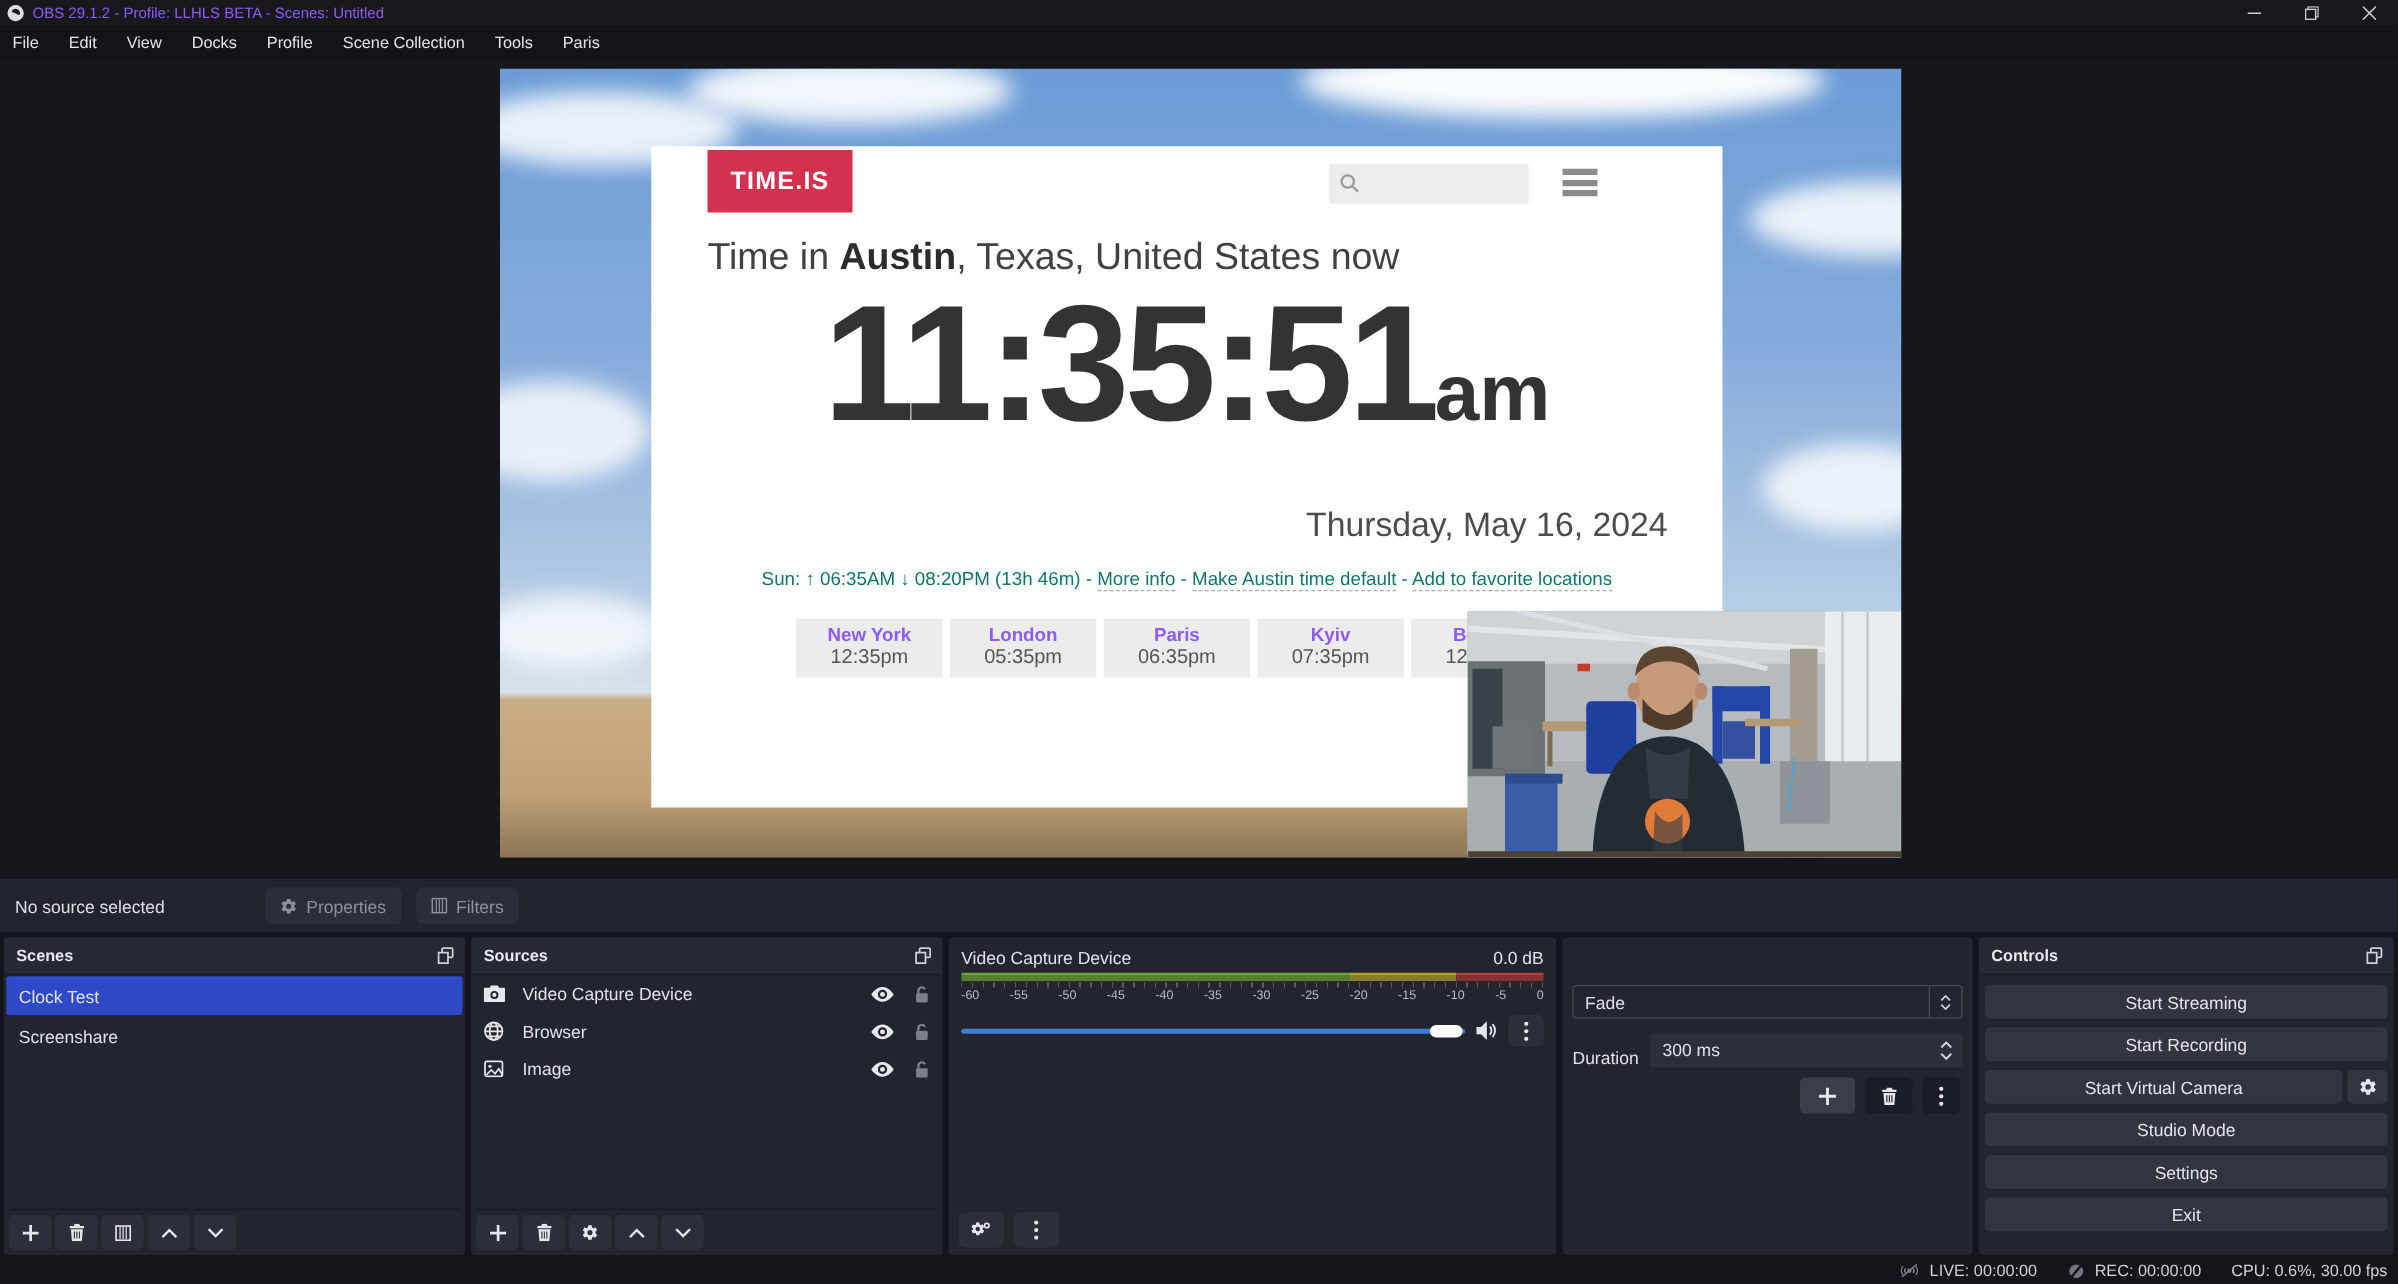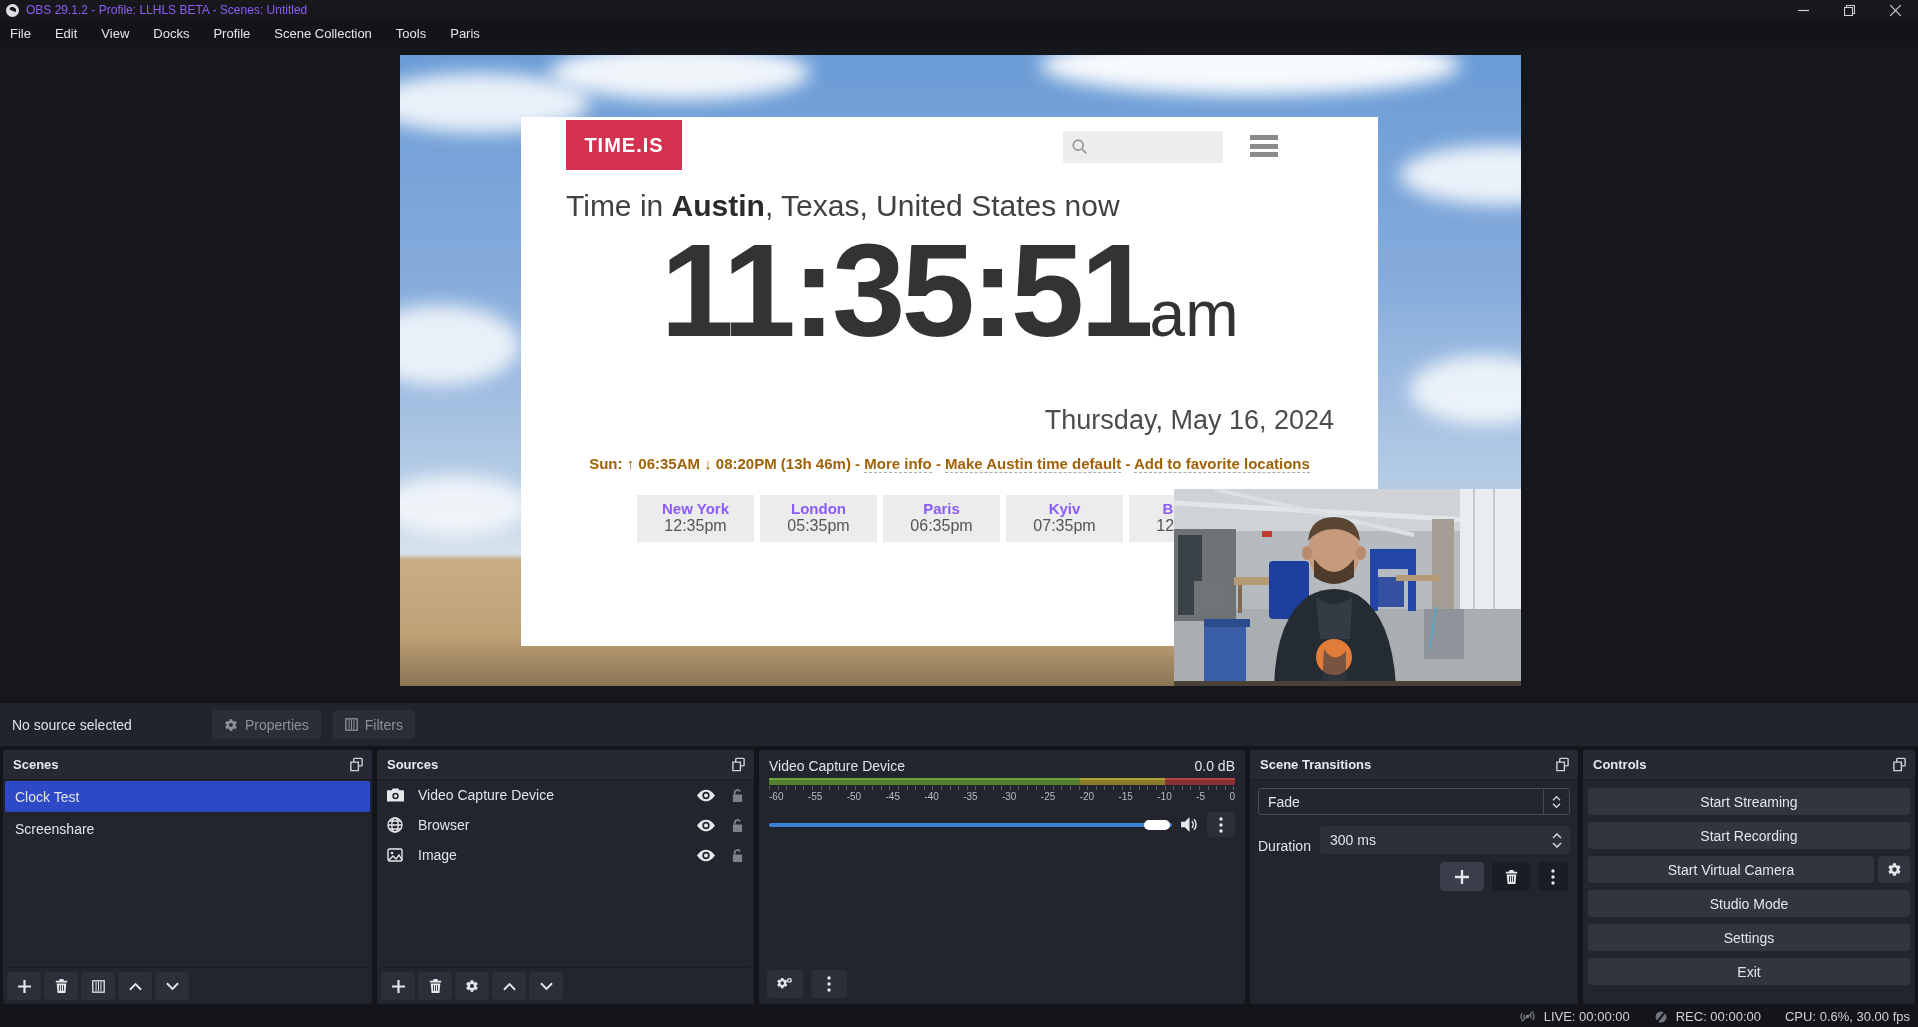--- a/index.html
+++ b/index.html
@@ -36,23 +36,23 @@
   #ti-search { position:absolute; right:155px; top:14px; width:160px; height:32px; background:#ededed; border-radius:2px;
                display:flex; align-items:center; padding-left:8px; color:#9a9a9a; }
   #ti-burger { position:absolute; right:100px; top:18px; width:28px; height:22px; display:flex; flex-direction:column; justify-content:space-between; }
   #ti-burger span { display:block; height:5px; background:#8b8b8b; }
 
   #ti-heading { position:absolute; left:45px; top:72px; font-size:30px; color:#414141; }
   #ti-heading b { color:#2b2b2b; }
   #ti-clock { position:absolute; left:0; top:98px; width:100%; display:flex; justify-content:center;
               align-items:baseline; color:#333; }
   #ti-time { font-size:132px; font-weight:bold; letter-spacing:-4px; }
-  #ti-ampm { font-size:64px; font-weight:normal; }
+  #ti-ampm { font-size:64px; font-weight:bold; }
   #ti-date { position:absolute; right:44px; top:288px; font-size:27px; color:#4c4c4c; }
-  #ti-sunline { position:absolute; left:0; top:338px; width:100%; text-align:center; font-size:15px; color:#a16207;font-weight:bold; }
+  #ti-sunline { position:absolute; left:0; top:338px; width:100%; text-align:center; font-size:15px; color:#0f766e; }
   #ti-sunline .ti-link { border-bottom:1px dashed #aaa; }
   #ti-cities { position:absolute; left:116px; top:378px; width:733px; display:flex; gap:6px; }
   .city-box { width:117px; height:47px; background:#ececec; text-align:center; padding-top:5px; }
   .city-name { font-size:15px; font-weight:bold; color:#8b5cf6; }
   .city-time { font-size:16px; color:#555; }
 
   
   #webcam { position:absolute; right:0; bottom:0; width:347px; height:197px; background:#b9bdc0; overflow:hidden; }
   #webcam svg { display:block; }
 
@@ -500,27 +500,20 @@
         <svg width="4" height="16" viewBox="0 0 4 16" fill="currentColor">
             <circle cx="2" cy="2" r="1.7"></circle>
             <circle cx="2" cy="8" r="1.7"></circle>
             <circle cx="2" cy="14" r="1.7"></circle>
           </svg>
         </div>
     </div>
   </div>
 
   <div class="dock" id="dock-transitions">
-    <div class="dock-header">
-      <span>Scene Transitions</span>
-      <svg class="popout" width="15" height="15" viewBox="0 0 16 16" fill="none" stroke="currentColor" stroke-width="1.5">
-        <rect x="5" y="1.5" width="9" height="8" rx="1"></rect>
-          <path d="M2 5.5 H10 V14.5 H2 Z" fill="#262933"></path>
-        </svg>
-    </div>
     <div id="trans-combo">
       <span class="combo-text">Fade</span>
       <span class="combo-arrows">
         <svg width="9" height="14" viewBox="0 0 10 16" fill="none" stroke="currentColor" stroke-width="1.6">
             <path d="M1 6 5 2 9 6"></path>
             <path d="M1 10 5 14 9 10"></path>
           </svg>
         </span>
     </div>
     <div id="trans-durrow">

